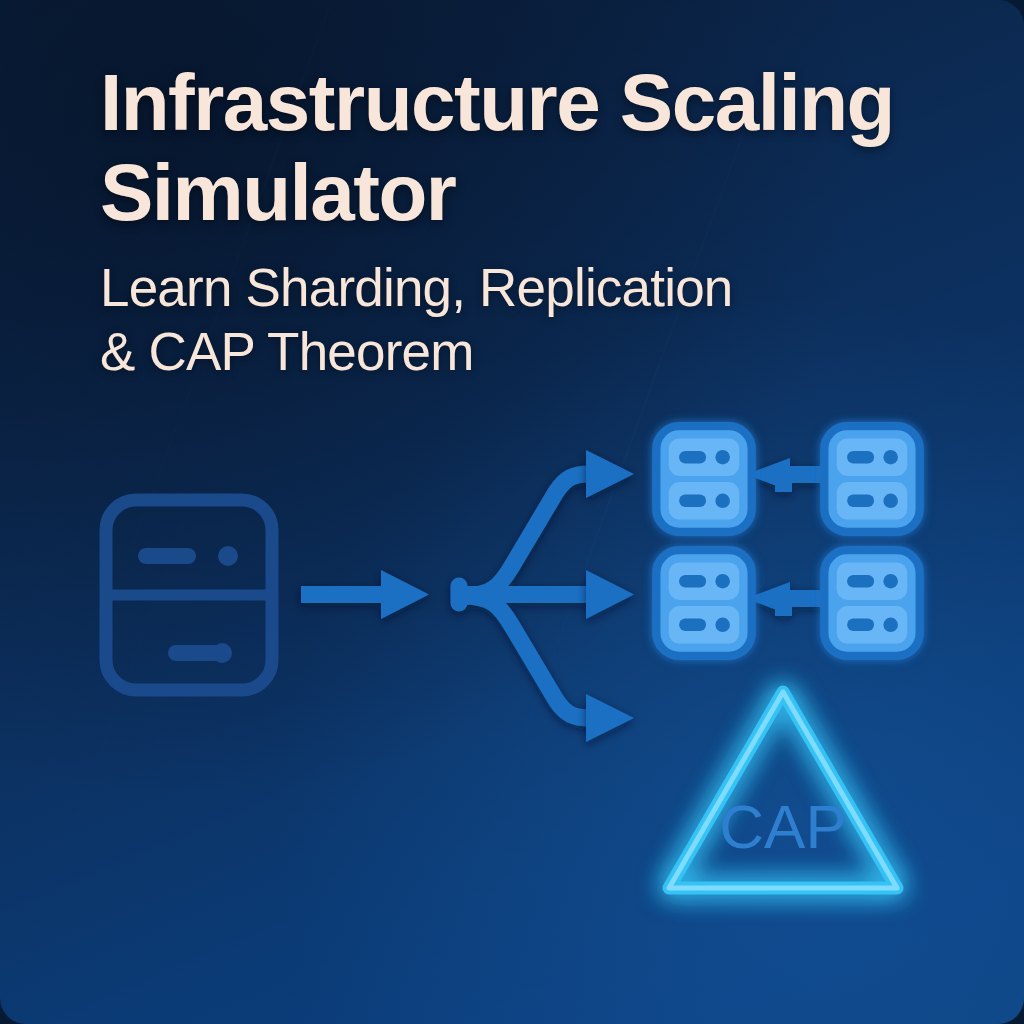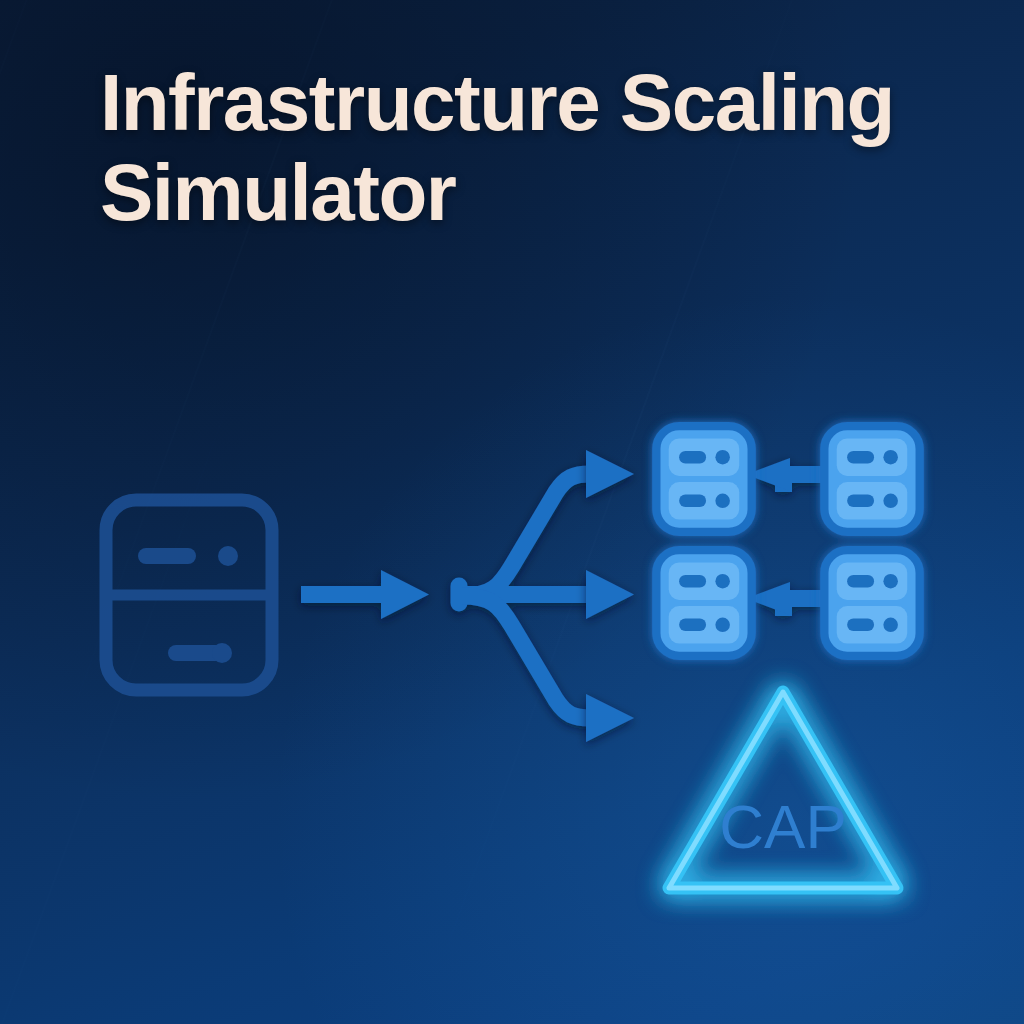--- a/index.html
+++ b/index.html
@@ -15,20 +15,21 @@
     font-family: "Liberation Sans", sans-serif;
     background:
       linear-gradient(157deg,
         #0a1f3e 0%,
         #0a2346 18%,
         #0b2b56 38%,
         #0b3264 56%,
         #0a3a75 74%,
         #0b3f80 90%,
         #0c427f 100%);
+    border-radius: 26px;
   }
   
   #poster::before {
     content: "";
     position: absolute;
     inset: 0;
     background:
       radial-gradient(circle at 78% 80%, rgba(40,130,215,0.22) 0%, rgba(40,130,215,0.0) 46%),
       radial-gradient(circle at 18% 12%, rgba(3,12,28,0.55) 0%, rgba(3,12,28,0.0) 55%);
     pointer-events: none;
@@ -105,20 +106,22 @@
   <div class="streaks">
     <div class="streak" style="left: 120px; top: -260px;"></div>
     <div class="streak" style="left: 520px; top: -520px; opacity:.7;"></div>
     <div class="streak" style="left: 900px; top: -300px; opacity:.8;"></div>
     <div class="streak" style="left: 330px; top: 120px; opacity:.45;"></div>
   </div>
 
   <div class="text-block">
     <h1 class="headline">Infrastructure Scaling
 Simulator</h1>
+    <p class="subhead">Learn Sharding, Replication
+&amp; CAP Theorem</p>
   </div>
 
   <svg class="diagram" viewBox="0 0 1024 1024">
     <defs>
       <filter id="capGlow" x="-80%" y="-80%" width="260%" height="260%">
         <feGaussianBlur stdDeviation="13" result="b1"></feGaussianBlur>
         <feMerge>
           <feMergeNode in="b1"></feMergeNode>
           <feMergeNode in="b1"></feMergeNode>
           <feMergeNode in="SourceGraphic"></feMergeNode>

